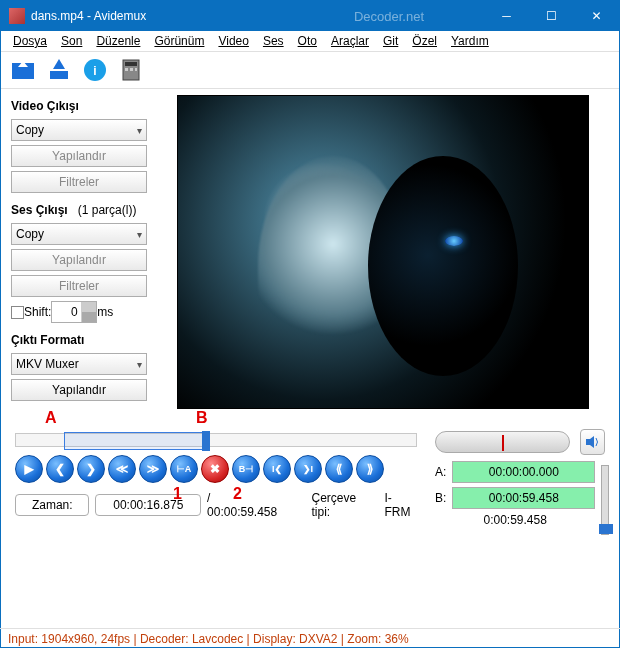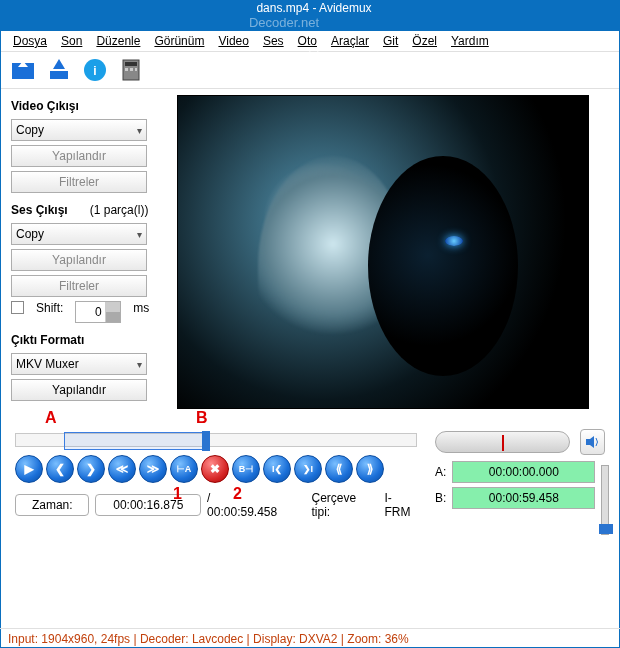--- a/index.html
+++ b/index.html
@@ -1,34 +1,34 @@
 <!DOCTYPE html>
 <html><head>
 <meta charset="utf-8">
 <style>
 * { box-sizing: border-box; margin: 0; padding: 0; font-family: "Segoe UI", Tahoma, sans-serif; font-size: 12px; }
 body { background: #fff; width: 620px; height: 648px; overflow: hidden; border: 1px solid #0a6fbf; }
-.titlebar { height: 30px; background: #0a6fbf; color: #fff; display: flex; align-items: center; padding-left: 8px; flex-direction: column; }
+.titlebar { height: 30px; background: #0a6fbf; color: #fff; display: flex; align-items: center; padding-left: 8px; }
 .titlebar .icon { width: 16px; height: 16px; background: linear-gradient(135deg,#d66,#a33); margin-right: 6px; }
 .titlebar .title { flex: 1; font-size: 12px; }
 .titlebar .watermark { color: rgba(255,255,255,.45); font-size: 13px; margin-right: 60px; }
 .titlebar .winbtn { width: 45px; height: 30px; display: flex; align-items: center; justify-content: center; color:#fff; }
 .menubar { height: 20px; display: flex; align-items: center; gap: 2px; padding: 0 6px; }
 .menubar .mi { padding: 1px 6px; cursor: default; }
 .menubar .mi span.u { text-decoration: underline; }
 .toolbar { height: 38px; display: flex; align-items: center; gap: 4px; padding: 2px 6px; border-bottom: 1px solid #e0e0e0; border-top: 1px solid #e0e0e0; }
 .toolbar .tbtn { width: 32px; height: 32px; display:flex; align-items:center; justify-content:center; }
 .body { display:flex; padding: 6px 10px; gap: 14px; }
 .sidebar { width: 152px; }
 .section-title { font-weight: bold; margin: 4px 0 6px 0; }
 .combo { width: 136px; height: 22px; border: 1px solid #adadad; background: linear-gradient(#fff,#e9e9e9); display:flex; align-items:center; padding: 0 4px; position:relative; margin-bottom:4px;}
 .combo::after { content:"▾"; position:absolute; right:4px; font-size:10px; color:#555;}
 .btn { width: 136px; height: 22px; border: 1px solid #adadad; background: linear-gradient(#fff,#e9e9e9); text-align:center; line-height:20px; margin-bottom:4px; color:#888;}
 .btn.enabled { color:#000; }
-.row { display:flex; gap:12px; }
+.row { display:flex; align-items:center; gap:0; }
 .chk { width:13px; height:13px; border:1px solid #888; background:#fff;}
 .spin { width:46px; height:22px; border:1px solid #adadad; text-align:center; display:flex; align-items:center; justify-content:center; background:#fff; position:relative;}
 .spin::after{content:""; position:absolute; right:0; top:0; width:14px; height:100%; border-left:1px solid #ccc; background:linear-gradient(#ccc 50%,#aaa 50%);}
 .preview { width: 412px; height: 314px; background:#000; border:1px solid #000; display:flex; align-items:center; justify-content:center; }
 .preview-inner { width:100%; height:100%; display:flex; align-items:center; justify-content:center; color:#bde; font-size:10px; background: radial-gradient(circle at 35% 40%, #d7e9f2 0%, #3b6b80 18%, #09161c 55%, #000 75%); position:relative; overflow:hidden;}
 .face-left{ position:absolute; left:80px; top:60px; width:150px; height:220px; background: radial-gradient(circle at 50% 40%, #cde6ee 0%, #5a7e8c 45%, transparent 60%); border-radius:50% 50% 45% 45%; filter: blur(1px);}
 .face-right{ position:absolute; right:70px; top:60px; width:150px; height:220px; background: radial-gradient(circle at 40% 45%, #0b2030 0%, #000 60%); border-radius:50%; }
 .eye{position:absolute; right:125px; top:140px; width:18px; height:10px; background: radial-gradient(circle,#6cf,#039); border-radius:50%; box-shadow:0 0 8px #3af;}
 .timeline-area { padding: 0 14px; position:relative;}
 .annot { position:absolute; font-weight:bold; font-size:16px; color:#e00000; }
@@ -199,20 +199,21 @@
       <div style="display:flex; gap:6px; margin-top:6px;">
         <div style="flex:1">
           <div class="abrow">
             <div>A:</div>
             <div class="abfield">00:00:00.000</div>
           </div>
           <div class="abrow">
             <div>B:</div>
             <div class="abfield">00:00:59.458</div>
           </div>
+          <div style="text-align:center; margin-top:4px">0:00:59.458</div>
         </div>
         <div style="width:14px">
           <div class="volslider">
               <div class="volthumb"></div>
             </div>
         </div>
       </div>
     </div>
   </div>
 </div>

